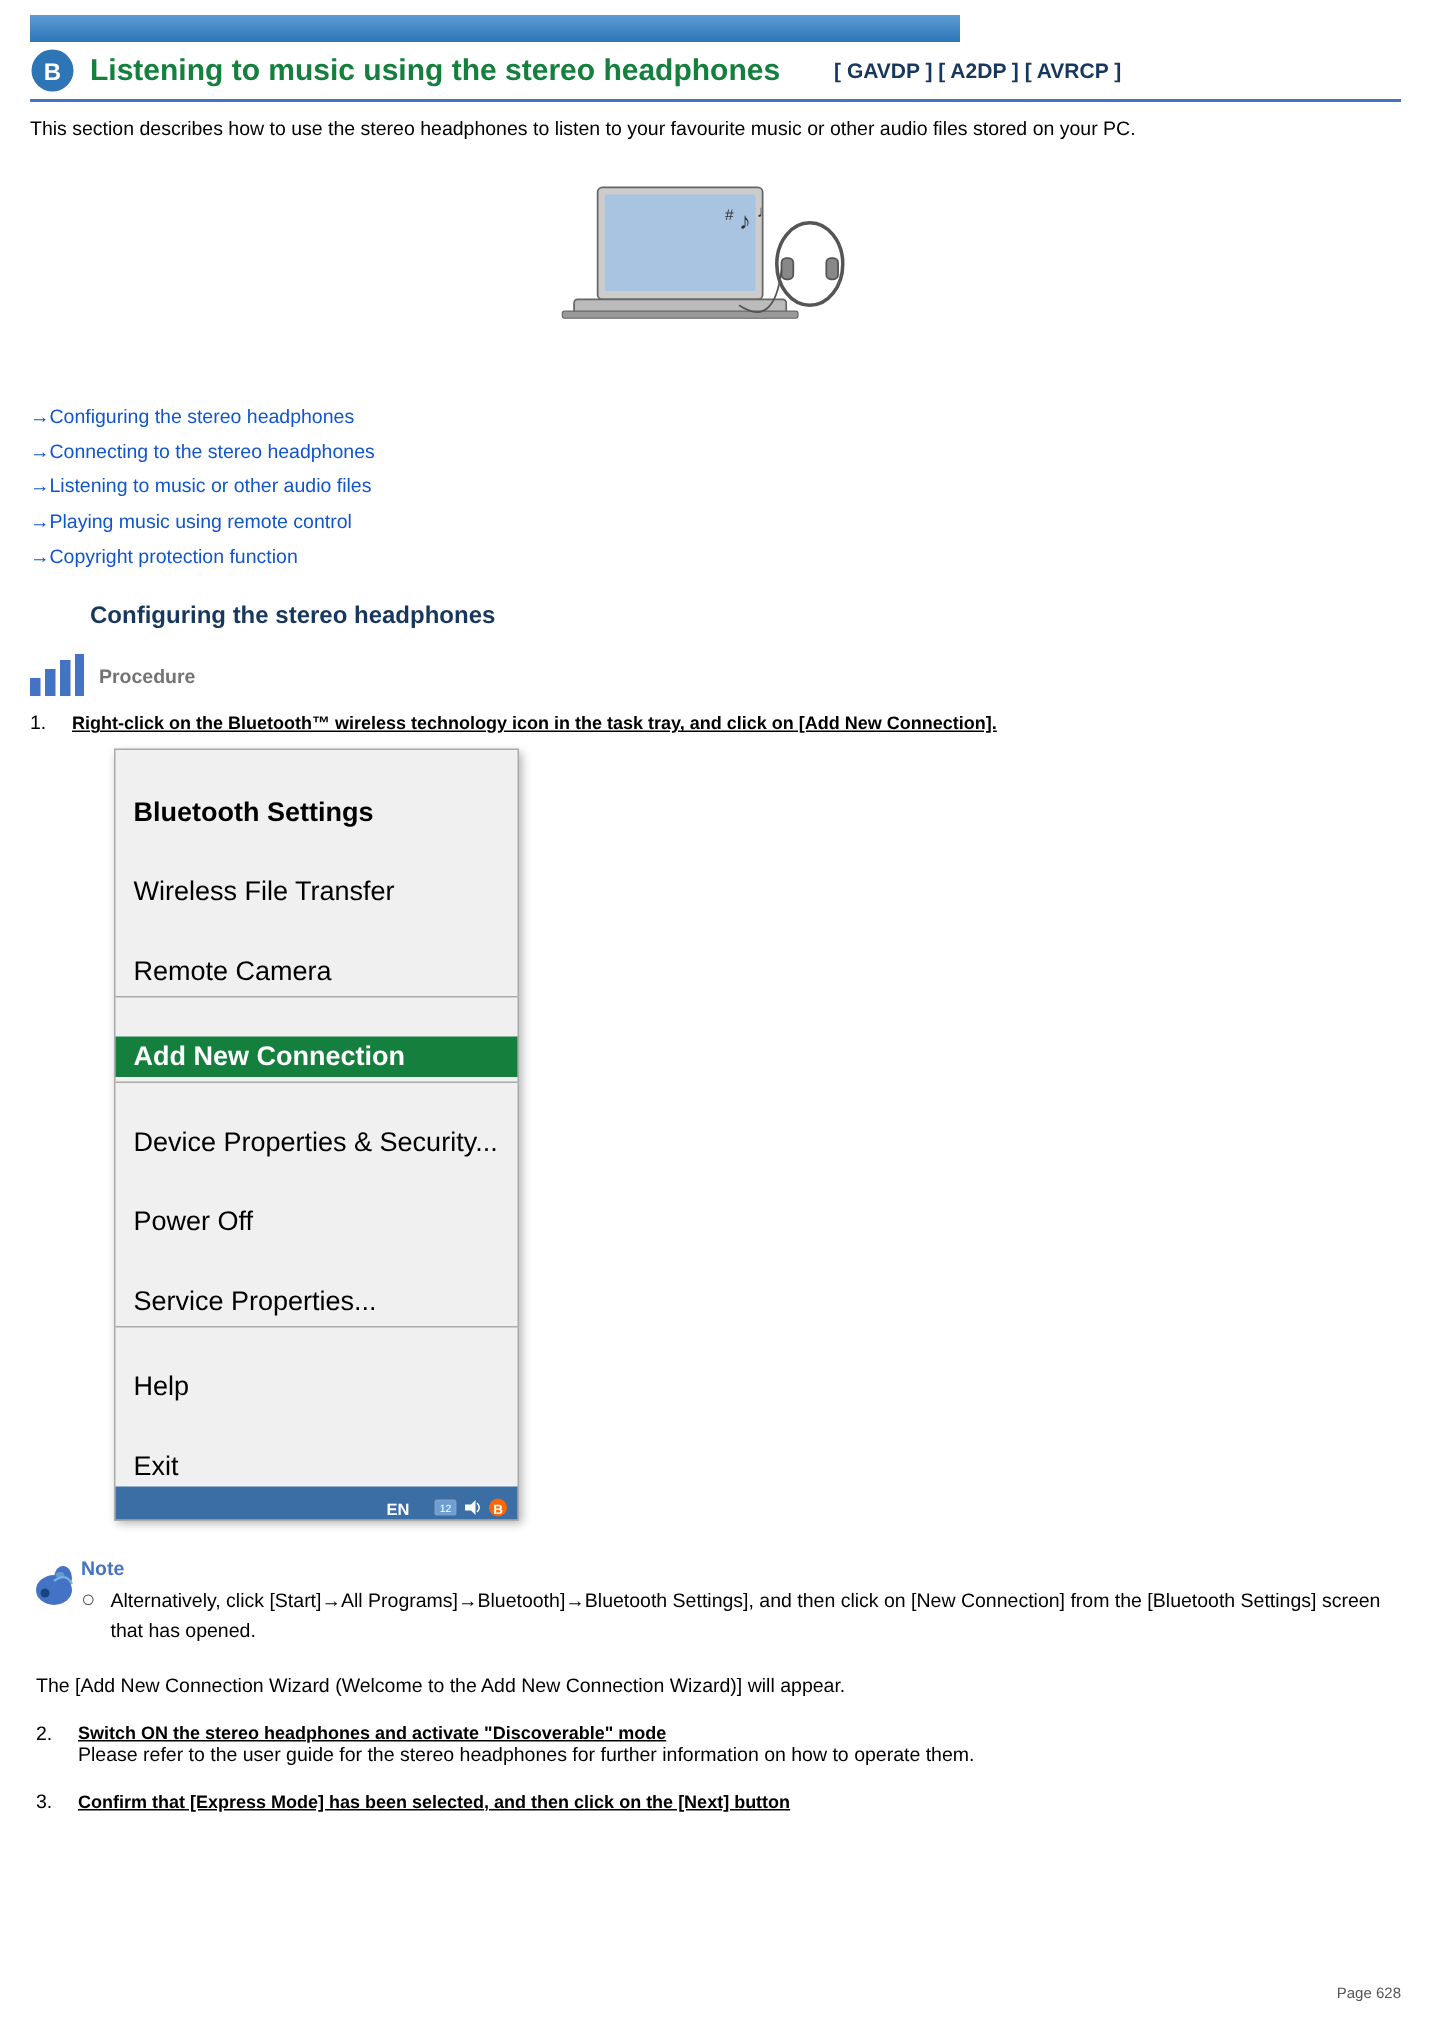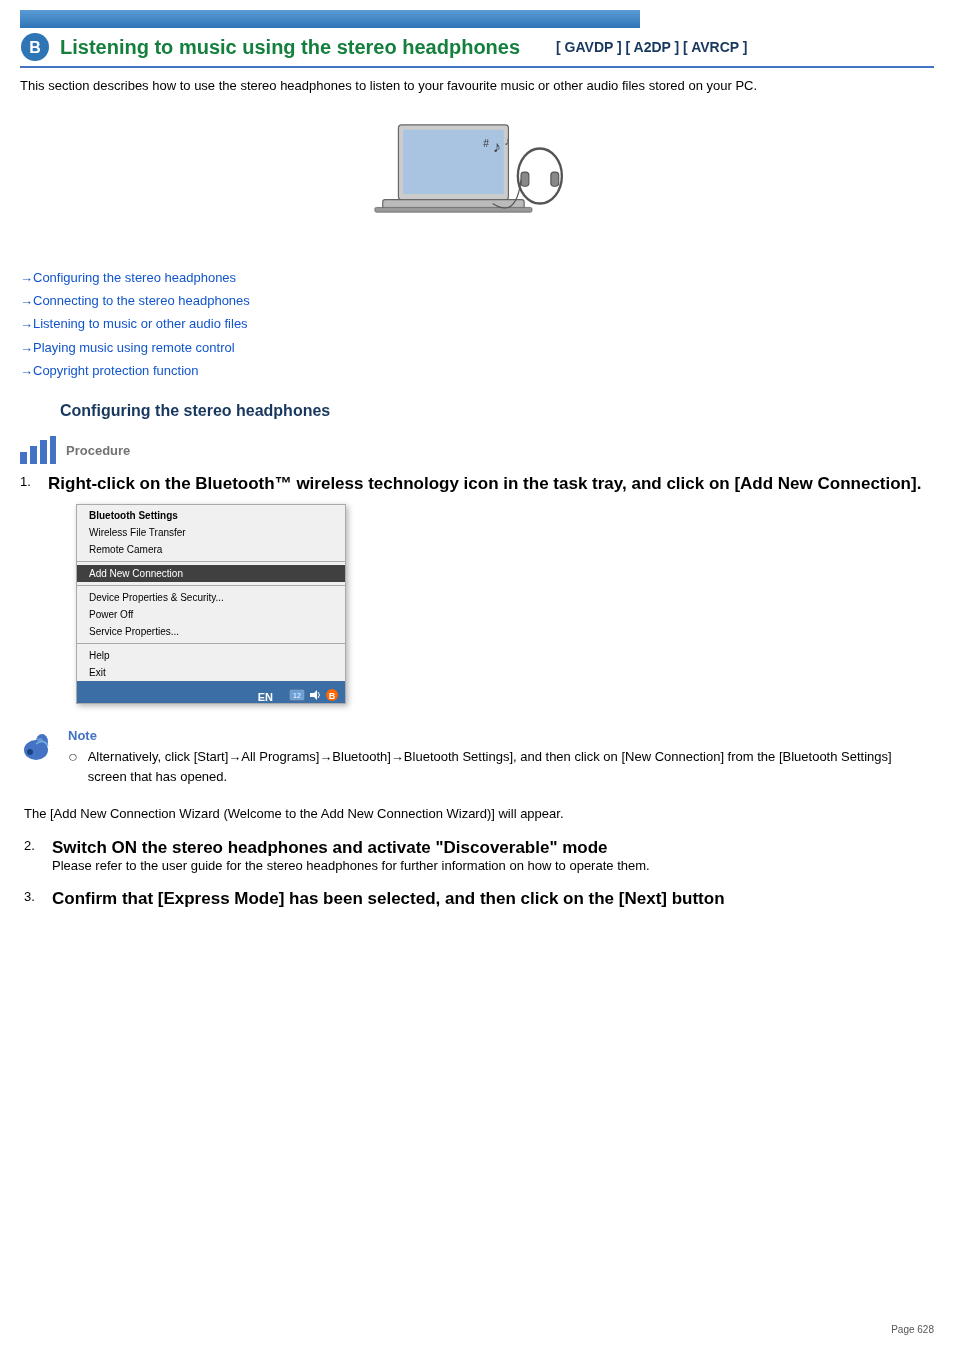--- a/index.html
+++ b/index.html
@@ -132,52 +132,55 @@
       font-weight: normal;
       min-width: 20px;
     }
 
     .step-content {
       flex: 1;
     }
 
     .step-bold {
       font-weight: bold;
-      font-size: 17px;
+      font-size: 12px;
+      text-decoration: underline;
     }
 
     .step-normal {
       font-weight: normal;
       font-size: 13px;
     }
 
     
     .context-menu-wrapper {
       margin: 10px 0 10px 28px;
       border: 1px solid #aaa;
       width: 270px;
       background: #f0f0f0;
       box-shadow: 2px 2px 6px rgba(0,0,0,0.3);
     }
 
     .context-menu-item {
       padding: 3px 12px;
-      font-size: 10px;
+      font-size: 18px;
       color: #000;
       cursor: default;
+      margin-top: 26px;
     }
 
     .context-menu-item.bold-item {
       font-weight: bold;
       padding: 5px 12px 3px 12px;
     }
 
     .context-menu-item.highlighted {
-      background: #404040;
+      background: #15803d;
       color: #fff;
+      font-weight: bold;
     }
 
     .context-menu-separator {
       border: none;
       border-top: 1px solid #aaa;
       margin: 3px 0;
     }
 
     .context-menu-taskbar {
       background: #3a6ea5;
@@ -197,21 +200,21 @@
 
     .taskbar-icons {
       display: flex;
       align-items: center;
       gap: 3px;
     }
 
     
     .note-container {
       display: flex;
-      gap: 16px;
+      gap: 2px;
       margin: 14px 0 14px 0;
       align-items: flex-start;
     }
 
     .note-icon {
       width: 32px;
       height: 32px;
       flex-shrink: 0;
       margin-top: 2px;
     }

